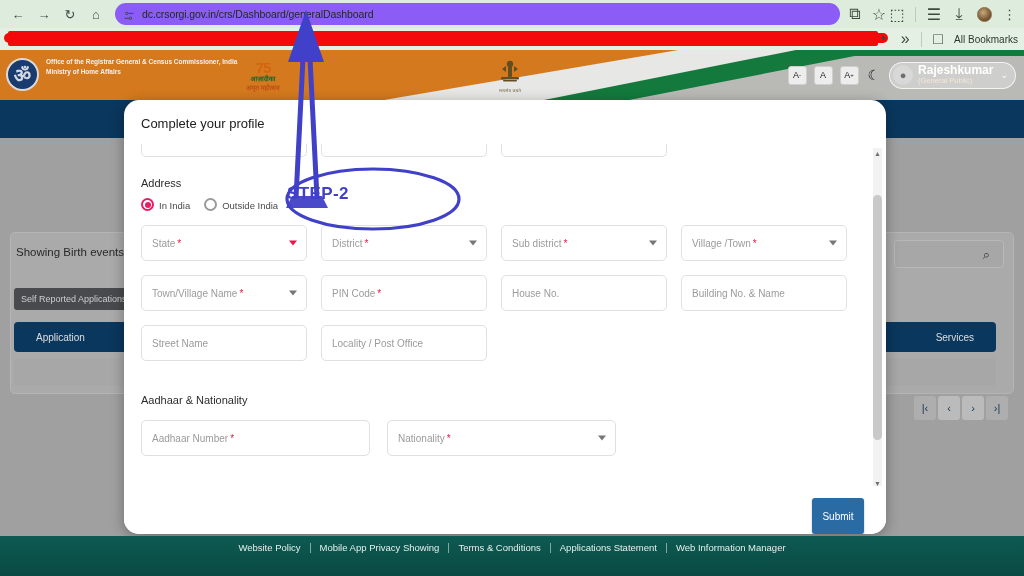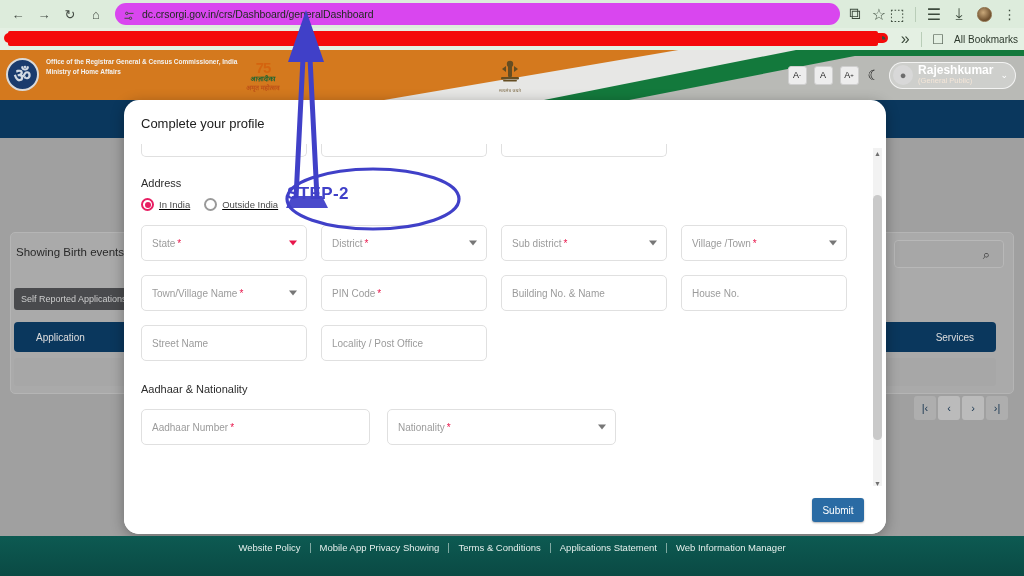--- a/index.html
+++ b/index.html
@@ -17,21 +17,21 @@
     background: #ddecdc;
     display: flex; align-items: center; gap: 0px;
   }
   .nav-btn {
     width: 26px; height: 26px; display: flex; align-items: center;
     justify-content: center; color: #444c45; font-size: 13px;
   }
   .nav-btn.first { margin-left: 5px; }
   .omnibox {
     flex: 1; height: 22px; margin: 0 8px 0 6px;
-    background: #d946ef; border-radius: 12px;
+    background: #8b5cf6; border-radius: 12px;
     display: flex; align-items: center; padding: 0 8px; gap: 7px;
   }
   .omni-icon { width: 12px; height: 12px; color: #3c4a3c; flex: 0 0 auto; }
   .omni-url { font-size: 10.5px; color: #1d2a1d; white-space: nowrap;
     overflow: hidden; text-overflow: ellipsis; letter-spacing: -0.1px; }
   .omni-right { display: flex; align-items: center; gap: 10px; padding-right: 4px; }
   .tool-icon { width: 14px; height: 14px; color: #3c4a3c; display: flex;
     align-items: center; justify-content: center; }
   .chrome-right { display: flex; align-items: center; gap: 11px; padding-right: 8px; }
   .divider-v { width: 1px; height: 15px; background: #b9cdb8; }
@@ -220,21 +220,21 @@
   }
   .mscroll-arrow {
     position: absolute; right: 4px; width: 9px; height: 10px;
     display: flex; align-items: center; justify-content: center;
     font-size: 7px; color: #707070;
   }
   .sec-label {
     font-size: 11px; color: #2c2c2c; margin: 0 0 9px 17px;
   }
   .radio-row { display: flex; align-items: center; gap: 14px; margin-left: 17px; }
-  .radio-item { display: flex; align-items: center; gap: 5px; text-decoration: underline; }
+  .radio-item { display: flex; align-items: flex-end; gap: 5px; }
   .radio-o {
     width: 13px; height: 13px; border-radius: 50%;
     border: 2px solid #9a9a9a; background: #fff;
     display: flex; align-items: center; justify-content: center;
   }
   .radio-o.on { border-color: #e81e63; }
   .radio-o.on::after {
     content: ""; width: 6px; height: 6px; border-radius: 50%; background: #e81e63;
   }
   .radio-lbl { font-size: 9.5px; color: #4a4a4a; }
@@ -263,21 +263,21 @@
   .aadhaar-grid {
     display: grid; grid-template-columns: 229px 229px;
     column-gap: 17px; margin: 14px 0 0 17px;
   }
 
   .modal-footer {
     position: absolute; left: 0; bottom: 0; width: 762px; height: 45px;
     background: #ffffff;
   }
   .submit-btn {
-    position: absolute; right: 22px; top: 9px; width: 52px; height: 24px;
+    position: absolute; right: 22px; top: 9px; width: 52px; height: 36px;
     background: #2a6ba4; border-radius: 3px; color: #ffffff;
     font-size: 10px; display: flex; align-items: center; justify-content: center;
     box-shadow: 0 1px 2px rgba(0,0,0,.3);
   }
 
   
   .anno { position: absolute; left: 0; top: 0; width: 1024px; height: 576px;
     pointer-events: none; z-index: 50; }
   .step-text {
     position: absolute; left: 287px; top: 184px;
@@ -452,37 +452,37 @@
         <div class="field">
           <span class="ph">Town/Village Name</span>
           <span class="req">*</span>
           <span class="caret"></span>
         </div>
         <div class="field">
           <span class="ph">PIN Code</span>
           <span class="req">*</span>
         </div>
         <div class="field">
+          <span class="ph">House No.</span>
+        </div>
+        <div class="field">
           <span class="ph">Building No. &amp; Name</span>
         </div>
-        <div class="field">
-          <span class="ph">House No.</span>
-        </div>
       </div>
 
       <div class="form-grid">
         <div class="field">
           <span class="ph">Street Name</span>
         </div>
         <div class="field">
           <span class="ph">Locality / Post Office</span>
         </div>
       </div>
 
-      <div class="sec-label" style="margin-top:22px">Aadhaar &amp; Nationality</div>
+      <div class="sec-label" style="margin-top:33px">Aadhaar &amp; Nationality</div>
 
       <div class="aadhaar-grid">
         <div class="field">
           <span class="ph">Aadhaar Number</span>
           <span class="req">*</span>
         </div>
         <div class="field">
           <span class="ph">Nationality</span>
           <span class="req">*</span>
           <span class="caret"></span>

